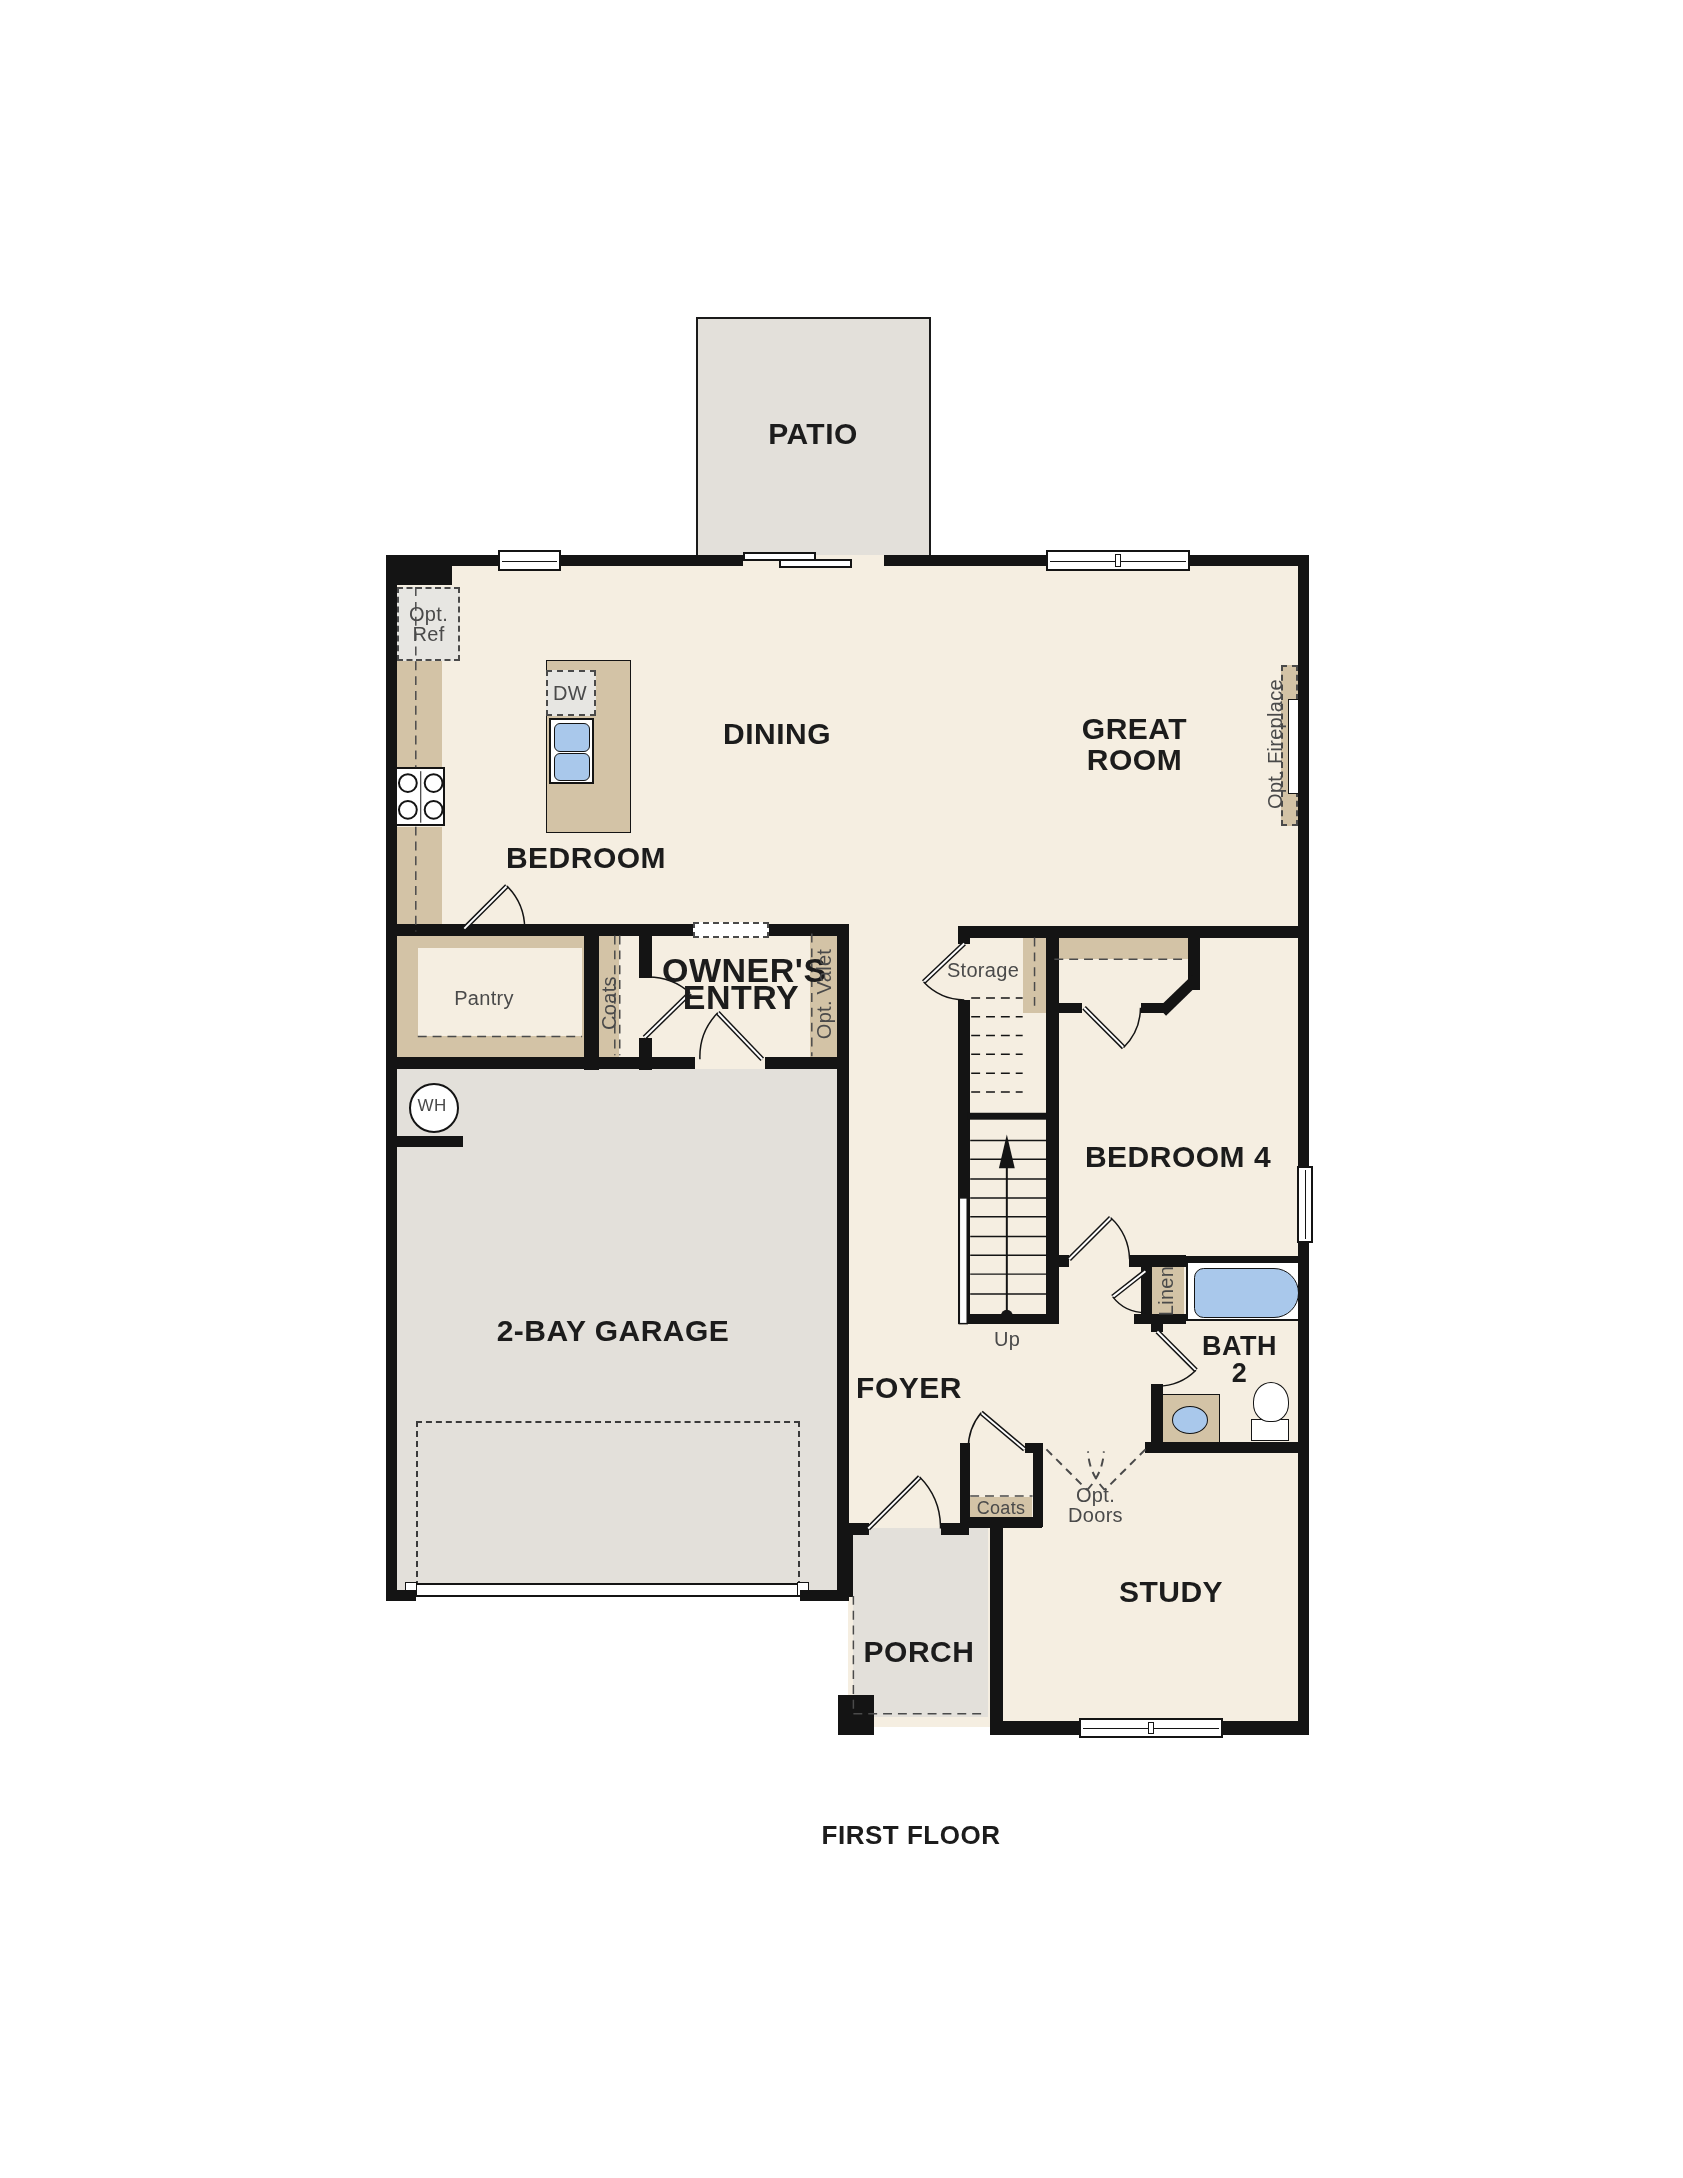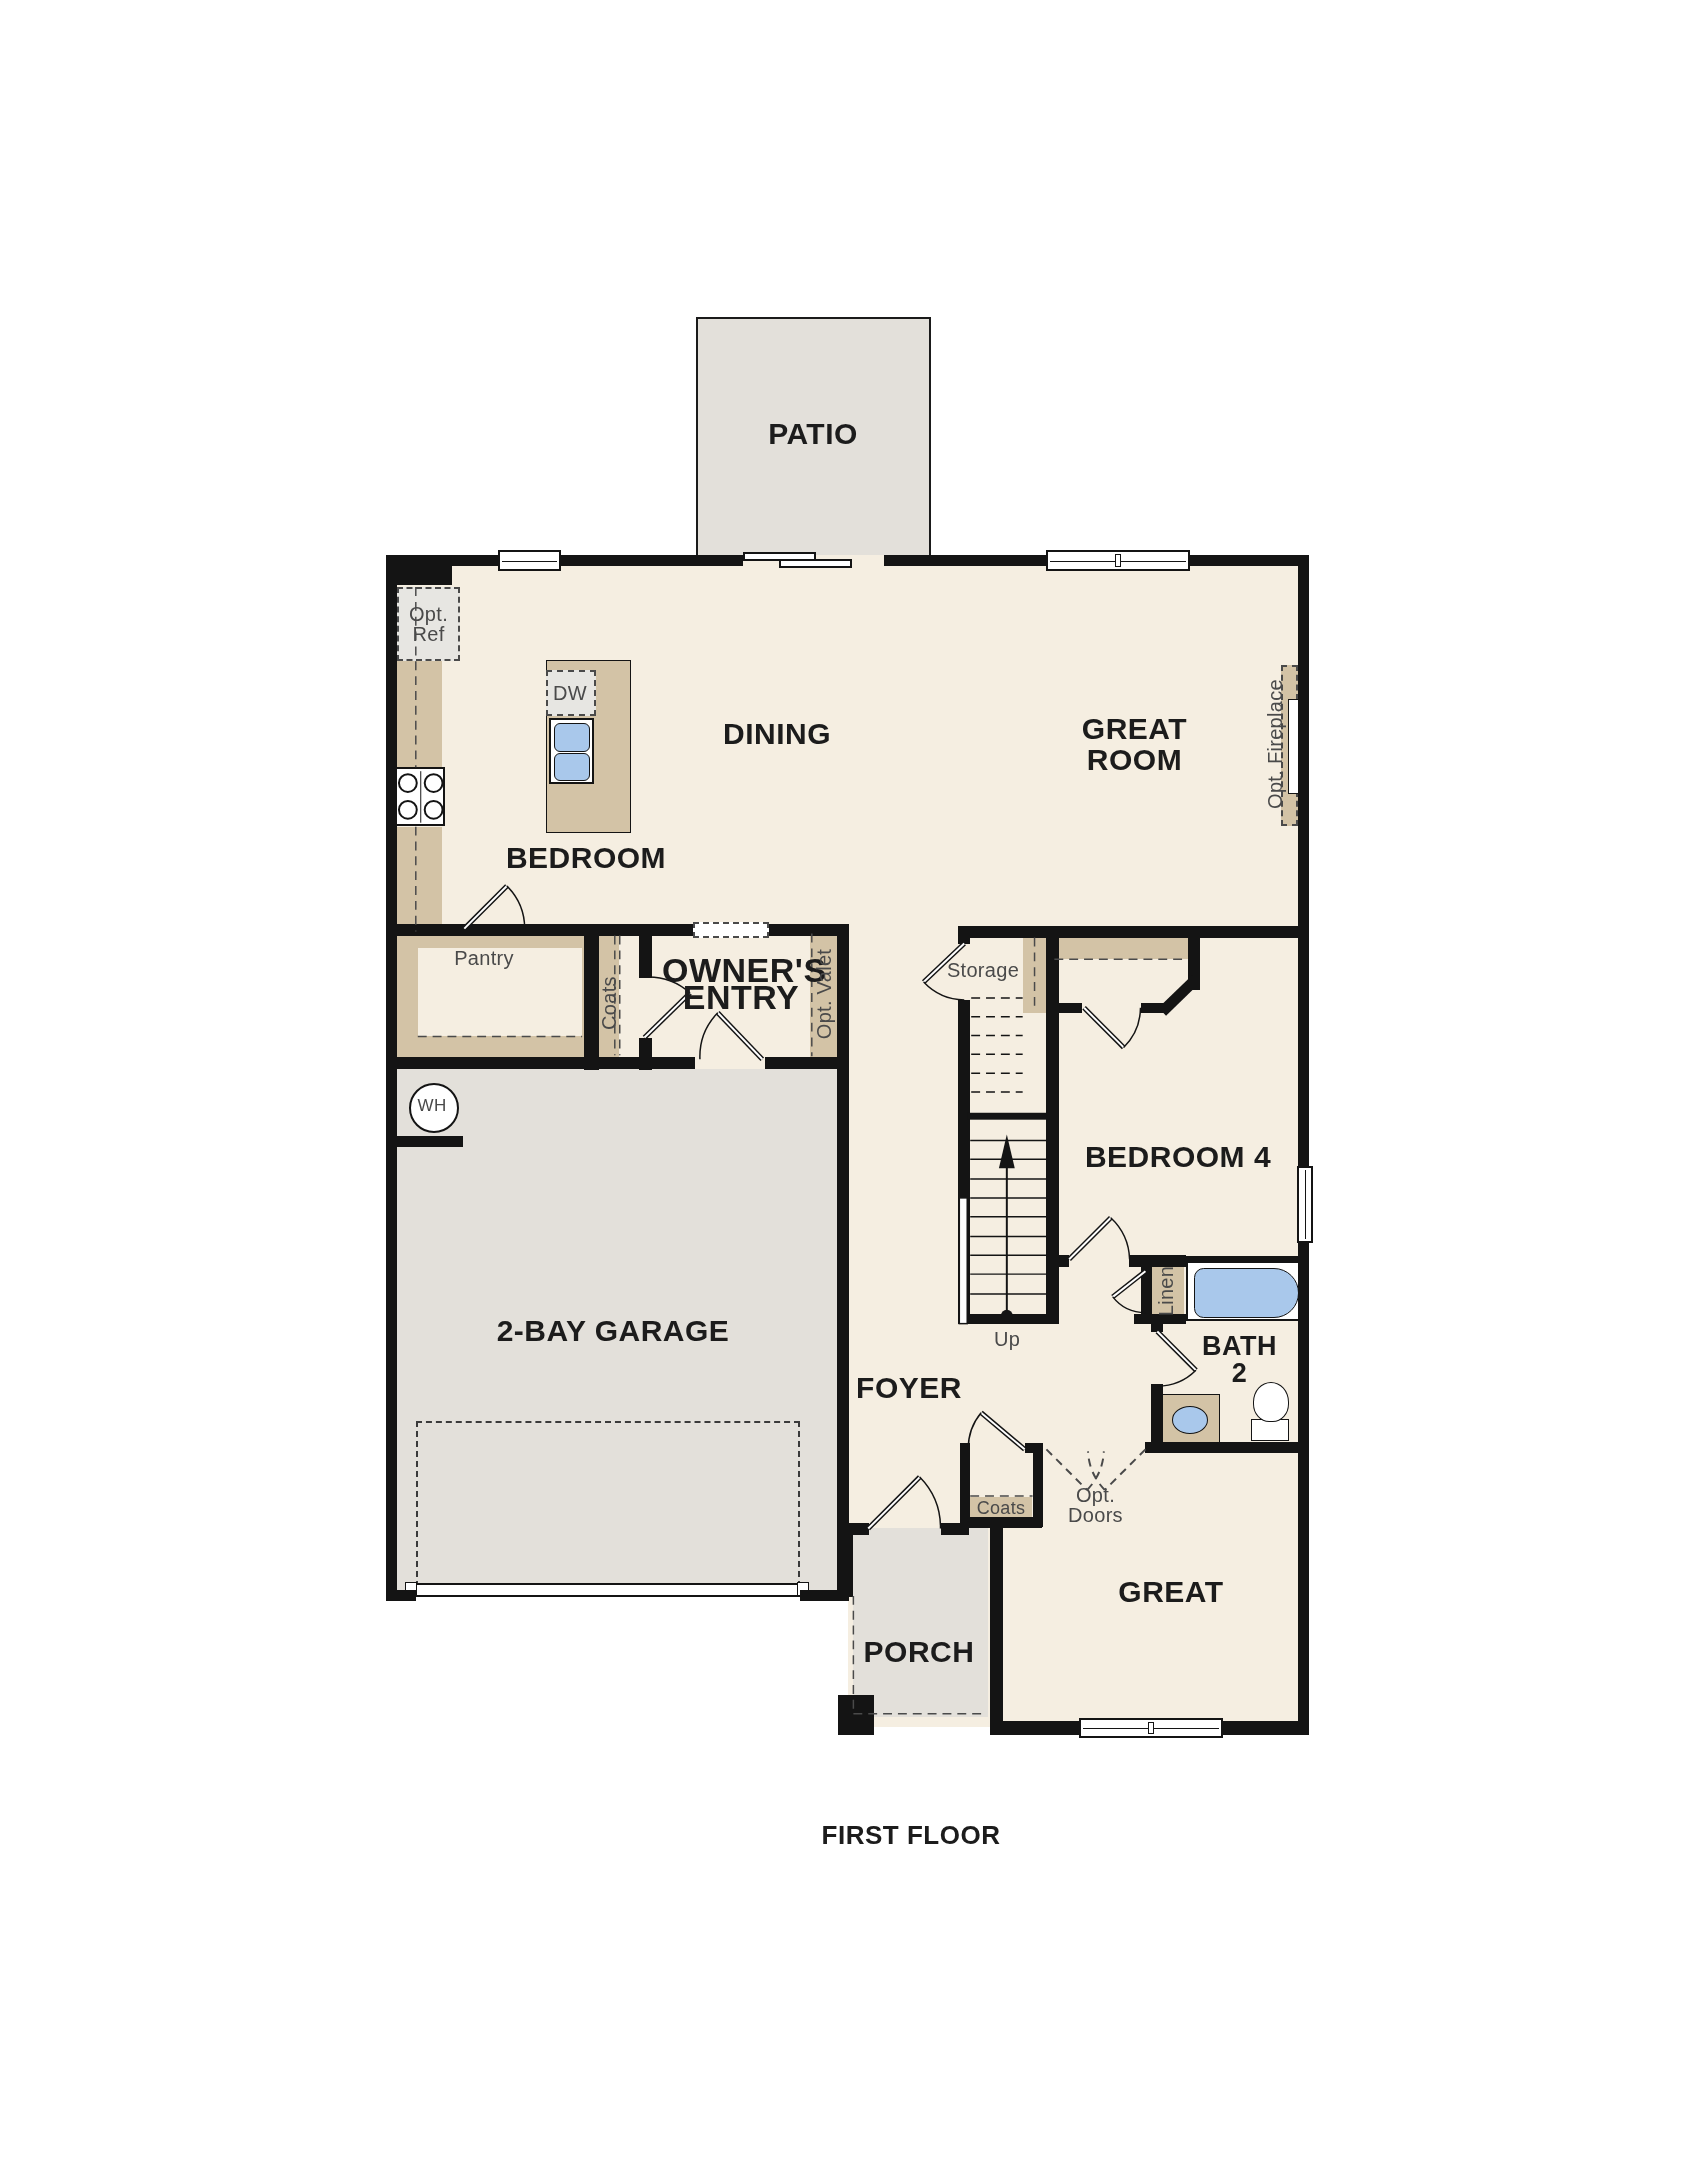--- a/index.html
+++ b/index.html
@@ -250,27 +250,27 @@
 
   <div class="lbl" style="left:813px;top:433px;">PATIO</div>
   <div class="lbl" style="left:777px;top:733px;">DINING</div>
   <div class="lbl" style="left:1134px;top:744px;width:129px;margin-left:-64px;transform:translate(0,-50%);">GREAT ROOM</div>
   <div class="lbl" style="left:586px;top:857px;">BEDROOM</div>
   <div class="lbl" style="left:741px;top:984px;width:158px;margin-left:-79px;transform:translate(0,-50%);font-size:34px;line-height:27px;">OWNER'S ENTRY</div>
   <div class="lbl" style="left:613px;top:1330px;">2-BAY GARAGE</div>
   <div class="lbl" style="left:1178px;top:1135px;white-space:nowrap;margin-top:21px;">BEDROOM 4</div>
   <div class="lbl" style="left:909px;top:1387px;">FOYER</div>
   <div class="lbl" style="left:1240px;top:1360px;width:89px;margin-left:-45px;transform:translate(0,-50%);font-size:27px;line-height:27px;">BATH 2</div>
-  <div class="lbl" style="left:1171px;top:1591px;">GREAT</div>
+  <div class="lbl" style="left:1171px;top:1591px;">STUDY</div>
   <div class="lbl" style="left:919px;top:1651px;">PORCH</div>
   <div class="lbl" style="left:911px;top:1835px;font-size:26px;">FIRST FLOOR</div>
 
   <div class="lbl small" style="left:429px;top:624px;width:51px;margin-left:-26px;transform:translate(0,-50%);">Opt. Ref</div>
   <div class="lbl small" style="left:570px;top:693px;">DW</div>
-  <div class="lbl small" style="left:484px;top:958px;text-align:center;">Pantry</div>
+  <div class="lbl small" style="left:484px;top:998px;text-align:center;">Pantry</div>
   <div class="lbl small rot" style="left:609px;top:1003px;">Coats</div>
   <div class="lbl small rot" style="left:824px;top:994px;">Opt. Valet</div>
   <div class="lbl small rot" style="left:1275px;top:744px;">Opt. Fireplace</div>
   <div class="lbl small" style="left:983px;top:970px;">Storage</div>
   <div class="lbl small" style="left:1007px;top:1339px;">Up</div>
   <div class="lbl small" style="left:432px;top:1106px;font-size:17px;">WH</div>
   <div class="lbl small rot" style="left:1166px;top:1291px;">Linen</div>
   <div class="lbl small" style="left:1001px;top:1508px;font-size:18px;">Coats</div>
   <div class="lbl small" style="left:1096px;top:1505px;width:63px;margin-left:-32px;transform:translate(0,-50%);">Opt. Doors</div>
 

